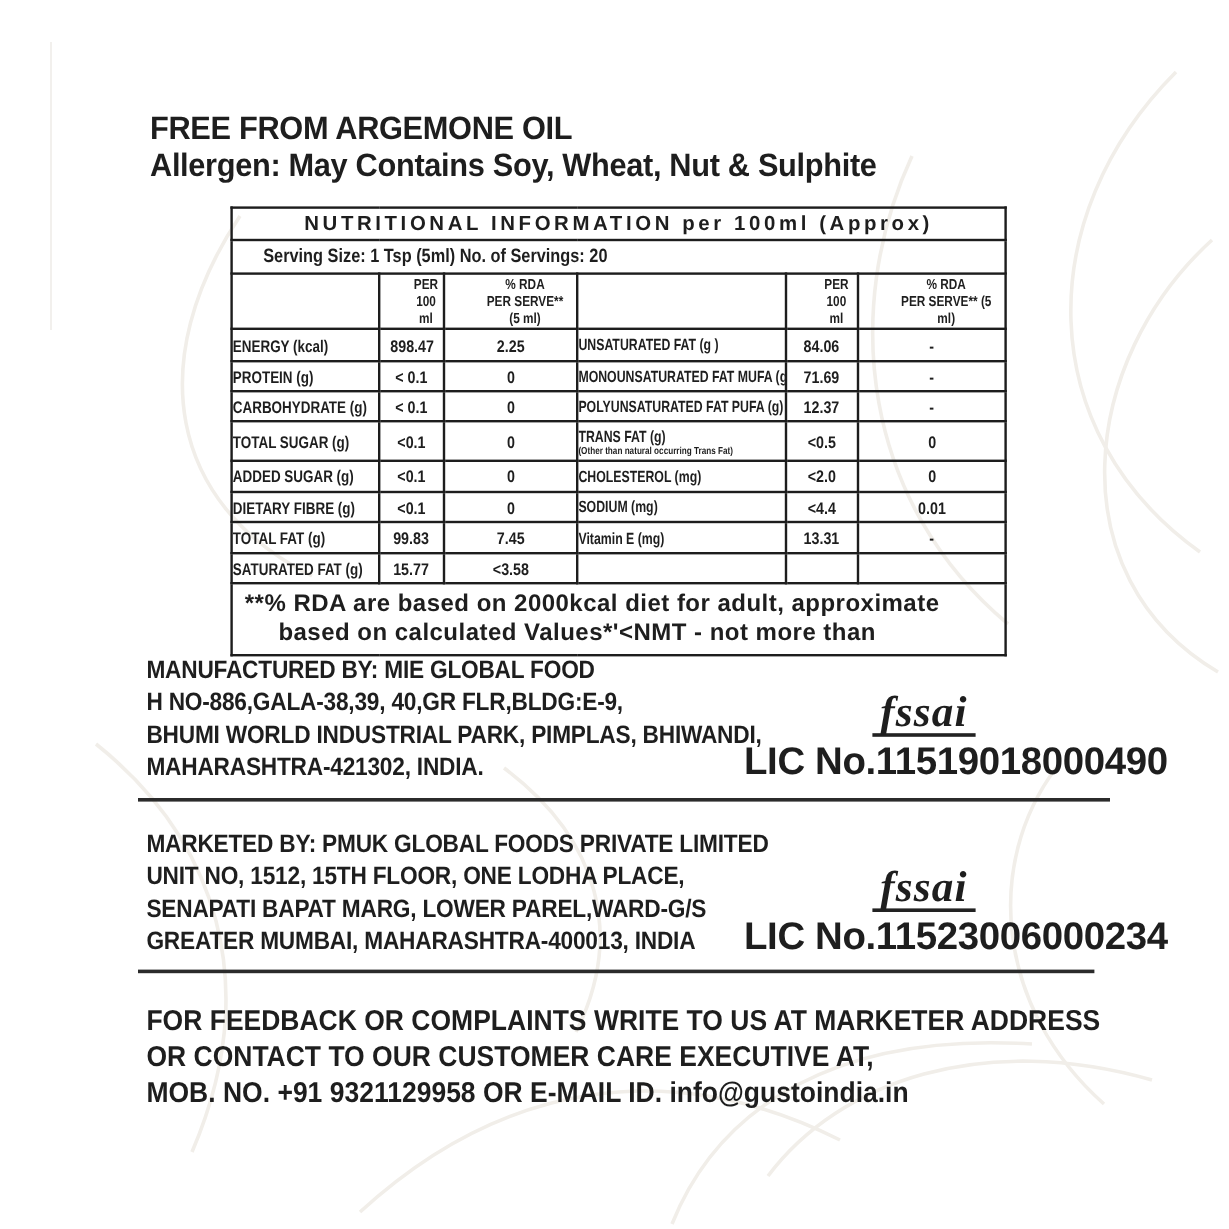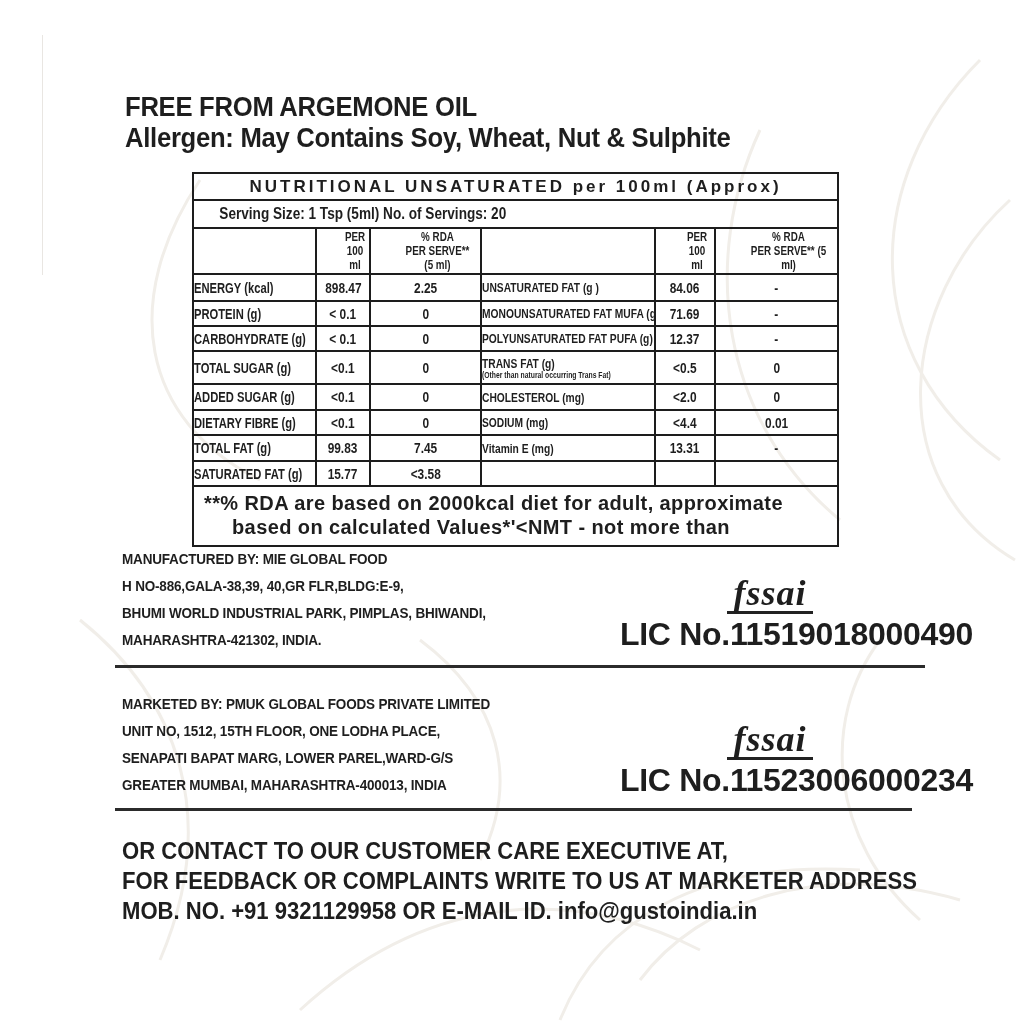--- a/index.html
+++ b/index.html
@@ -35,21 +35,21 @@
   td.lab .cnd{transform:scaleX(.8);}
   td.labR{text-align:left;padding-left:6px;font-size:13.5px;font-weight:700;}
   td.labR .cnd{transform:scaleX(.76);}
   td.val{text-align:center;font-size:14px;font-weight:700;}
   td.val .cndC{transform:scaleX(.85);}
   .cellnote{font-size:8.5px;font-weight:700;line-height:9px;transform:scaleX(.8);transform-origin:0 50%;white-space:nowrap;}
   .t-foot{height:54px;text-align:left;font-size:20px;font-weight:700;letter-spacing:.4px;padding:4px 0 0 10px !important;line-height:24px;vertical-align:top !important;}
   .t-foot .fn2{margin-left:28px;}
 
   
-  .addr{position:absolute;font-weight:700;font-size:15px;line-height:27px;letter-spacing:-.2px;text-decoration:underline;}
+  .addr{position:absolute;font-weight:700;font-size:21px;line-height:27px;letter-spacing:-.2px;text-decoration:underline;}
   .addr .cnd{transform:scaleX(.9);}
   .fssai-block{position:absolute;width:300px;text-align:center;}
   .fssai-logo{
     display:inline-block;font-family:"Liberation Serif",serif;font-style:italic;font-weight:700;
     font-size:36px;line-height:34px;letter-spacing:1px;border-bottom:3px solid #222;padding:0 6px 1px 6px;margin-top:24px;
   }
   .lic{font-weight:700;font-size:32px;margin-top:2px;letter-spacing:-.3px;white-space:nowrap;}
   .divider{position:absolute;height:3px;background:#2b2b2b;}
   .feedback{position:absolute;left:120px;top:836px;font-weight:700;font-size:24px;line-height:30px;}
   .feedback .cnd{transform:scaleX(.92);}
@@ -85,21 +85,21 @@
     <colgroup>
       <col style="width:123px">
         <col style="width:54px">
         <col style="width:111px">
       <col style="width:174px">
         <col style="width:60px">
         <col style="width:123px">
     </colgroup>
     <tbody>
         <tr>
-          <td colspan="6" class="t-title"><span>NUTRITIONAL UNSATURATED per 100ml (Approx)</span></td>
+          <td colspan="6" class="t-title"><span>NUTRITIONAL INFORMATION per 100ml (Approx)</span></td>
         </tr>
     <tr>
           <td colspan="6" class="t-serv"><span class="cndC">Serving Size: 1 Tsp (5ml)  No. of Servings: 20</span></td>
         </tr>
     <tr class="t-head">
       <td></td>
       <td>
         <div>PER</div>
         <div>100 ml</div>
       </td>
@@ -214,17 +214,17 @@
     <div><span class="cnd">GREATER MUMBAI, MAHARASHTRA-400013, INDIA</span></div>
   </div>
   <div class="fssai-block" style="left:618px;top:698px;">
     <span class="fssai-logo">fssai</span>
     <div class="lic">LIC No.11523006000234</div>
   </div>
 
   <div class="divider" style="left:113px;top:808px;width:797px;"></div>
 
   <div class="feedback">
+    <div><span class="cnd">FOR FEEDBACK OR COMPLAINTS WRITE TO US AT MARKETER  ADDRESS</span></div>
     <div><span class="cnd">OR CONTACT TO  OUR CUSTOMER CARE EXECUTIVE AT,</span></div>
-    <div><span class="cnd">FOR FEEDBACK OR COMPLAINTS WRITE TO US AT MARKETER  ADDRESS</span></div>
     <div><span class="cnd">MOB. NO. +91 9321129958 OR E-MAIL ID. info@gustoindia.in</span></div>
   </div>
 </div>
 
 </body></html>

